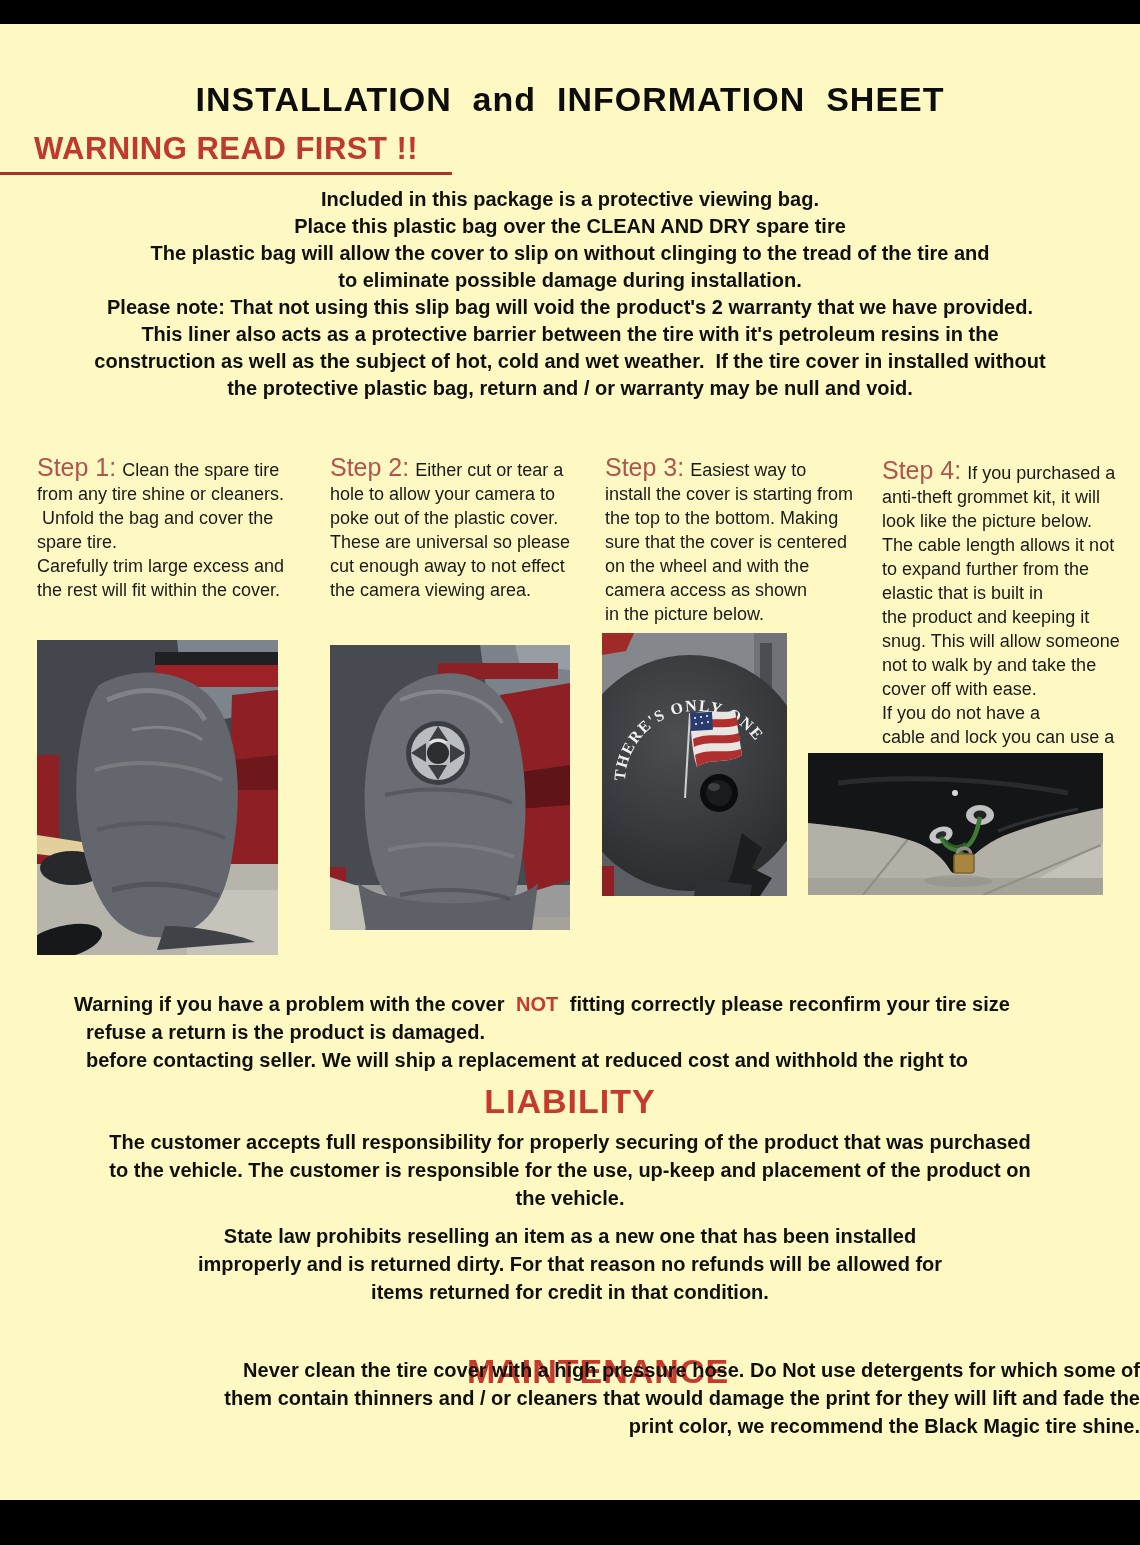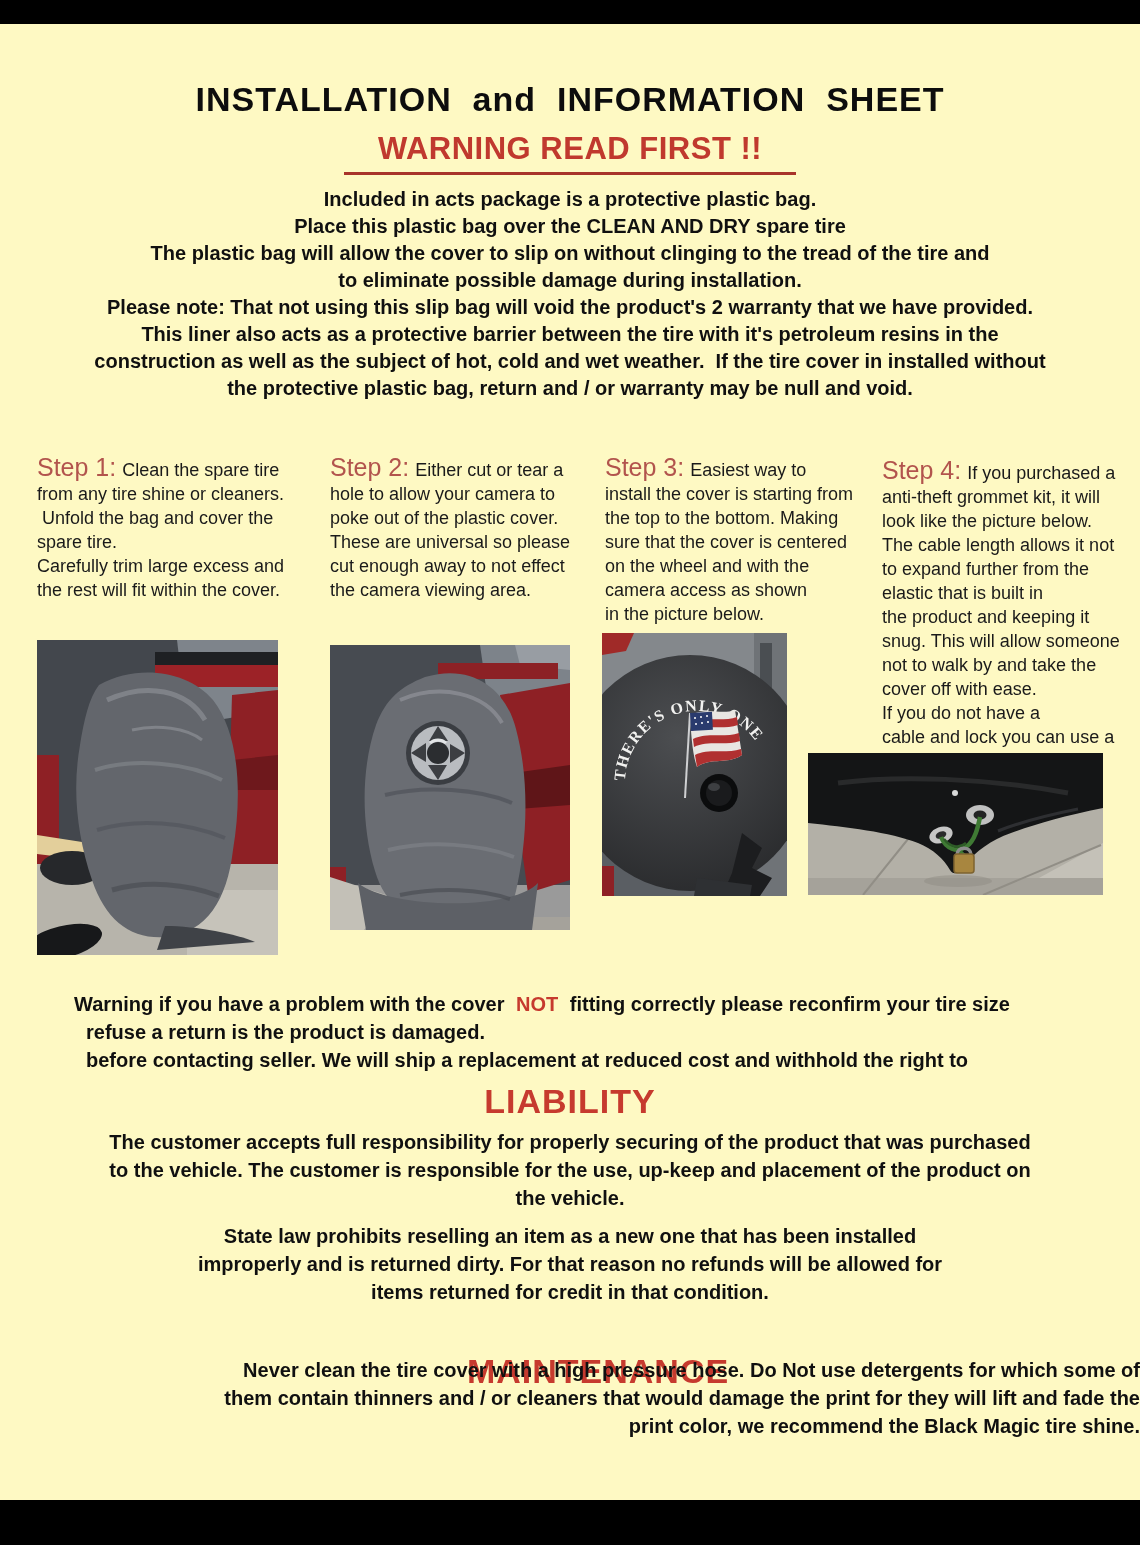--- a/index.html
+++ b/index.html
@@ -9,21 +9,21 @@
     font-family:"Liberation Sans", sans-serif;color:#141414;
   }
   .letterbox{position:absolute;left:0;width:1140px;background:#000;}
   .letterbox.top{top:0;height:24px;}
   .letterbox.bottom{top:1500px;height:45px;}
 
   .page-title{
     position:absolute;top:80px;left:0;width:1140px;text-align:center;
     font-size:34px;font-weight:bold;letter-spacing:1px;white-space:pre;color:#0d0d0d;
   }
-  .warning-heading-wrap{position:absolute;top:131px;left:0;width:1140px;text-align:center;}
+  .warning-heading-wrap{position:absolute;top:131px;left:0;width:1140px;}
   .warning-heading{
     display:inline-block;font-size:31px;font-weight:bold;color:#c0392e;
     border-bottom:3px solid #a8342a;padding:0 34px 5px 34px;letter-spacing:0.5px;
   }
   .intro{position:absolute;top:186px;left:0;width:1140px;text-align:center;
     font-size:20px;font-weight:bold;line-height:27px;color:#101010;}
   .intro div{white-space:pre;}
 
   .step-col{position:absolute;font-size:18px;line-height:24px;color:#1a1a1a;}
   .step-col .step-label{font-size:25px;color:#b2544d;margin-right:6px;}
@@ -62,21 +62,21 @@
 <div class="page">
   <div class="letterbox top"></div>
 
   <div class="page-title">INSTALLATION  and  INFORMATION  SHEET</div>
 
   <div class="warning-heading-wrap">
     <span class="warning-heading">WARNING READ FIRST !!</span>
   </div>
 
   <div class="intro">
-    <div>Included in acts package is a protective plastic bag.</div>
+    <div>Included in this package is a protective viewing bag.</div>
     <div>Place this plastic bag over the CLEAN AND DRY spare tire</div>
     <div>The plastic bag will allow the cover to slip on without clinging to the tread of the tire and</div>
     <div>to eliminate possible damage during installation.</div>
     <div>Please note: That not using this slip bag will void the product's 2 warranty that we have provided.</div>
     <div>This liner also acts as a protective barrier between the tire with it's petroleum resins in the</div>
     <div>construction as well as the subject of hot, cold and wet weather.  If the tire cover in installed without</div>
     <div>the protective plastic bag, return and / or warranty may be null and void.</div>
   </div>
 
   <div class="step-col col1">

